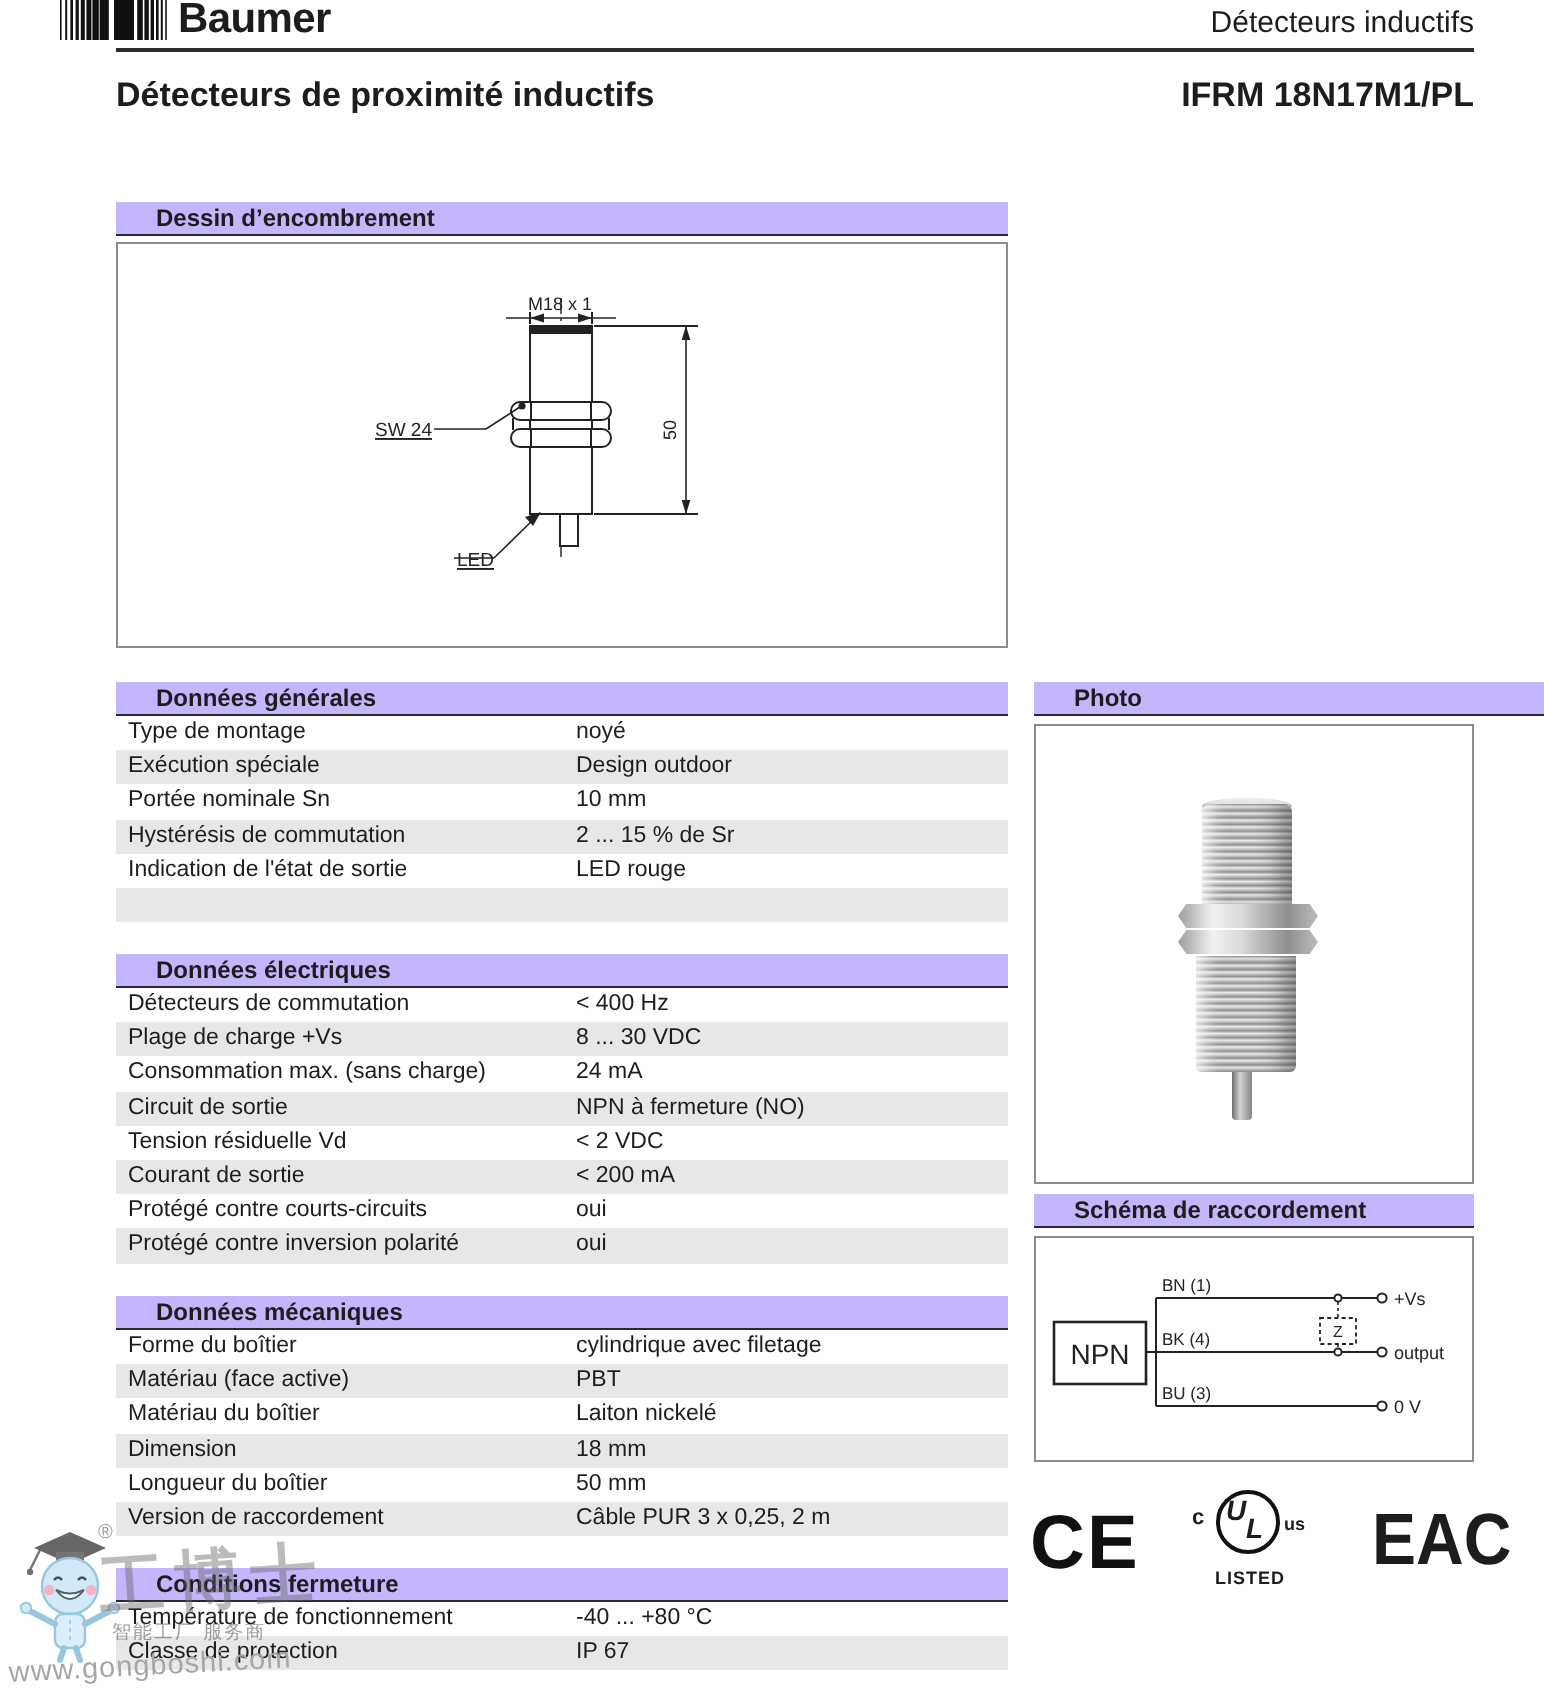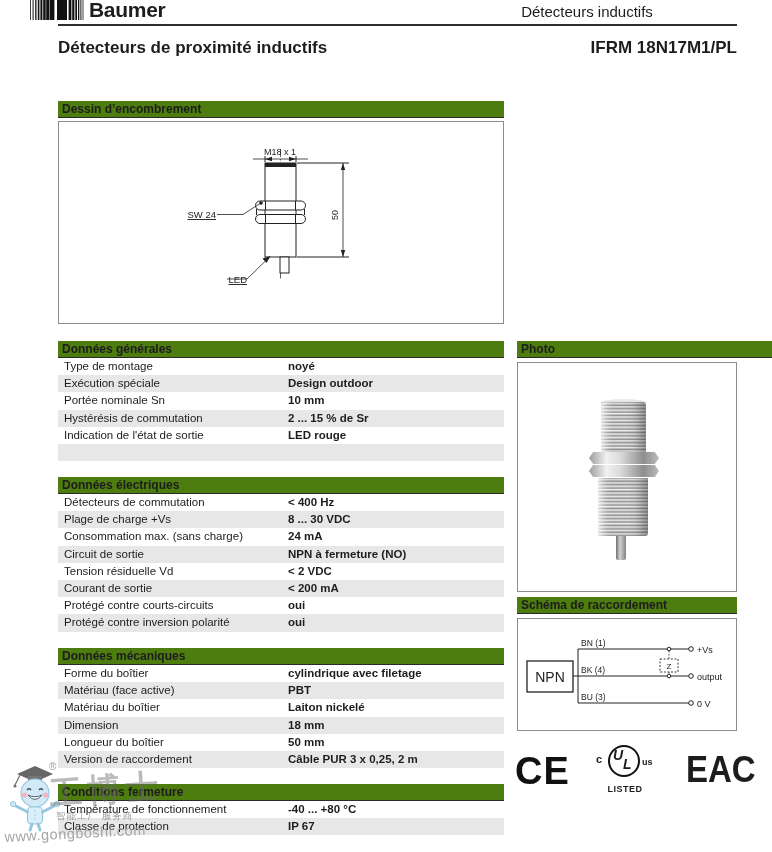--- a/index.html
+++ b/index.html
@@ -1,35 +1,35 @@
 <!DOCTYPE html>
 <html><head>
 <meta charset="utf-8">
 <style>
   html,body{margin:0;padding:0;background:#fff;}
   body{width:772px;height:852px;position:relative;overflow:hidden;
        font-family:"Liberation Sans",sans-serif;color:#1d1d1d;}
   .abs{position:absolute;}
   
   .brand{left:89px;top:-2px;font-size:21px;font-weight:bold;letter-spacing:-0.3px;}
-  .category{left:437px;top:3px;width:300px;text-align:center;font-size:15px;}
+  .category{left:437px;top:3px;width:300px;text-align:right;font-size:15px;}
   .header-rule{left:58px;top:24px;width:679px;height:2px;background:#2e2e2e;}
   .doc-title{left:58px;top:38px;font-size:17px;font-weight:bold;}
   .product-code{left:437px;top:38px;width:300px;text-align:right;font-size:17px;font-weight:bold;}
   
-  .sec-h{height:17px;box-sizing:border-box;background:#4d7c0f;border-bottom:1px solid #2a2a2a;
-         font-size:12px;font-weight:bold;line-height:16px;padding-left:4px;}
+  .sec-h{height:17px;box-sizing:border-box;background:#c4b5fd;border-bottom:1px solid #2a2a2a;
+         font-size:12px;font-weight:bold;line-height:16px;padding-left:20px;}
   
   .frame{box-sizing:border-box;border:1px solid #8c8c8c;background:#fff;}
   
   .tbl{width:446px;}
   .trow{display:flex;height:17.2px;font-size:11.5px;line-height:17.2px;}
   .trows .trow:nth-child(even){background:#e7e7e7;}
   .tlabel{width:230px;padding-left:6px;box-sizing:border-box;white-space:nowrap;overflow:hidden;}
-  .tvalue{flex:1;white-space:nowrap;overflow:hidden;font-weight:bold;}
+  .tvalue{flex:1;white-space:nowrap;overflow:hidden;}
   
   .photo-frame{left:517px;top:362px;width:220px;height:230px;}
   .p-part{position:absolute;}
   .p-thread{background:repeating-linear-gradient(180deg,#8f8f8f 0px,#ececec 1.3px,#b9b9b9 2.5px,#8f8f8f 3.4px);
             box-shadow:inset 9px 0 10px -6px rgba(255,255,255,.95), inset -11px 0 12px -5px rgba(40,40,40,.45);}
   .p-top{left:83px;top:39px;width:45px;height:50px;border-radius:4px 4px 0 0;}
   .p-cap{left:83px;top:36px;width:45px;height:8px;border-radius:50%;
          background:linear-gradient(#f3f3f3,#c2c2c2);box-shadow:inset 0 -1px 2px rgba(0,0,0,.25);}
   .p-nut{left:71px;width:70px;height:12px;
          background:linear-gradient(90deg,#9c9c9c,#f1f1f1 25%,#dadada 45%,#8e8e8e 78%,#bdbdbd);

